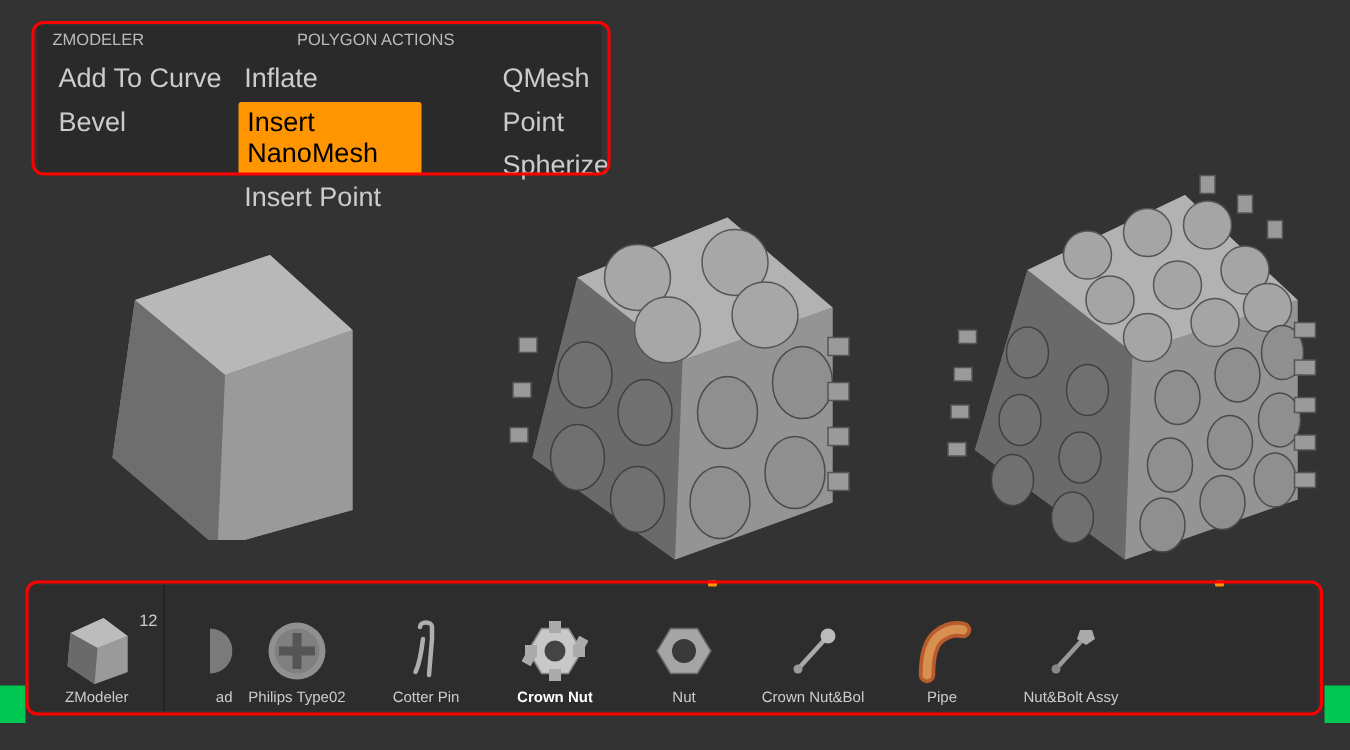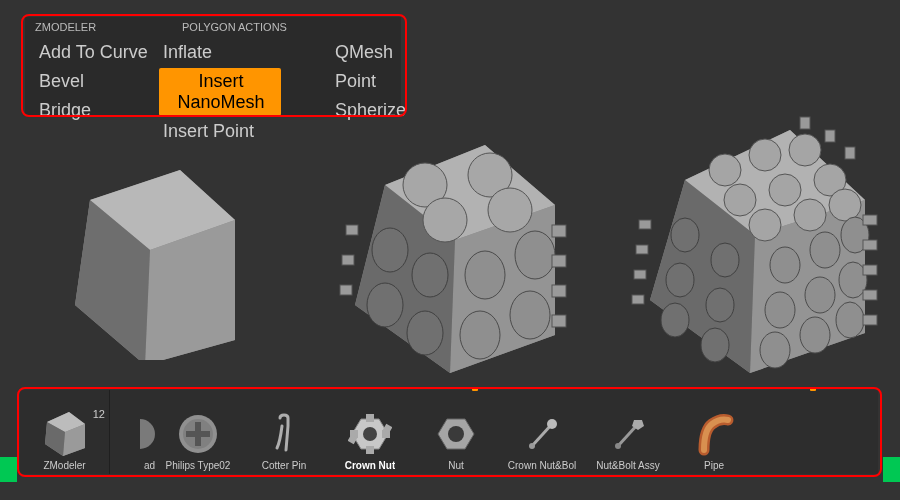--- a/index.html
+++ b/index.html
@@ -31,21 +31,21 @@
     height: 98px;
     background: #2a2a2a;
     display: flex;
     flex-direction: column;
   }
   .menu-headers {
     display: flex;
     padding: 4px 10px 2px 10px;
   }
   .menu-header-1 { width: 147px; color: #bbb; font-size: 11px; }
-  .menu-header-2 { color: #bbb; font-size: 11px; }
+  .menu-header-2 { color: #bbb; font-size: 11px; margin-left: 16px; }
   .menu-body {
     display: flex;
     padding: 4px 0 0 0;
   }
   .menu-col { display: flex; flex-direction: column; }
   .col1 { width: 157px; padding-left: 10px;}
   .col2 { width: 152px; }
   .col3 { width: 70px; margin-left: 44px; }
   .menu-item {
     padding: 3px 4px;
@@ -53,21 +53,20 @@
     font-size: 18px;
     margin-bottom: 2px;
     cursor: pointer;
   }
   .menu-item.selected {
     background: #ff9500;
     color: #000;
     border-radius: 2px;
     padding-left: 6px;
     margin-right: 6px;
-    text-align: center;
   }
   .viewport {
     position: absolute;
     top: 120px;
     left: 0;
     width: 900px;
     height: 260px;
   }
   .cube-plain {
     position: absolute;
@@ -249,21 +248,20 @@
 
 <div class="menu-panel">
   <div class="menu-headers">
     <div class="menu-header-1">ZMODELER</div>
     <div class="menu-header-2">POLYGON ACTIONS</div>
   </div>
   <div class="menu-body">
     <div class="menu-col col1">
       <div class="menu-item">Add To Curve</div>
       <div class="menu-item">Bevel</div>
-      <div class="menu-item">Bridge</div>
     </div>
     <div class="menu-col col2">
       <div class="menu-item">Inflate</div>
       <div class="menu-item selected">Insert NanoMesh</div>
       <div class="menu-item">Insert Point</div>
     </div>
     <div class="menu-col col3">
       <div class="menu-item">QMesh</div>
       <div class="menu-item">Point</div>
       <div class="menu-item">Spherize</div>
@@ -343,33 +341,33 @@
     <svg class="tool-icon" viewBox="0 0 44 44">
       <line x1="12" y1="34" x2="32" y2="12" stroke="#aaa" stroke-width="3"></line>
       <circle cx="32" cy="12" r="5" fill="#bbb"></circle>
       <circle cx="12" cy="34" r="3" fill="#999"></circle>
     </svg>
     <div class="lbl">Crown Nut&amp;Bol</div>
   </div>
 
   <div class="tool-item">
     <svg class="tool-icon" viewBox="0 0 44 44">
+      <path d="M12,38 Q12,18 20,12 Q28,6 36,8" fill="none" stroke="#b85c2e" stroke-width="11" stroke-linecap="round"></path>
+      <path d="M12,38 Q12,18 20,12 Q28,6 36,8" fill="none" stroke="#d89050" stroke-width="6" stroke-linecap="round"></path>
+    </svg>
+    <div class="lbl">Pipe</div>
+  </div>
+
+  <div class="tool-item">
+    <svg class="tool-icon" viewBox="0 0 44 44">
       <line x1="12" y1="34" x2="32" y2="12" stroke="#999" stroke-width="3"></line>
       <polygon points="28,8 36,8 38,14 32,18 26,14" fill="#aaa"></polygon>
       <circle cx="12" cy="34" r="3" fill="#888"></circle>
     </svg>
     <div class="lbl">Nut&amp;Bolt Assy</div>
   </div>
-
-  <div class="tool-item">
-    <svg class="tool-icon" viewBox="0 0 44 44">
-      <path d="M12,38 Q12,18 20,12 Q28,6 36,8" fill="none" stroke="#b85c2e" stroke-width="11" stroke-linecap="round"></path>
-      <path d="M12,38 Q12,18 20,12 Q28,6 36,8" fill="none" stroke="#d89050" stroke-width="6" stroke-linecap="round"></path>
-    </svg>
-    <div class="lbl">Pipe</div>
-  </div>
 </div>
 
 <div class="green-bar"></div>
 <div class="green-bar2"></div>
 
 <div class="highlight-box top-highlight"></div>
 <div class="highlight-box bottom-highlight"></div>
 
 </body></html>

